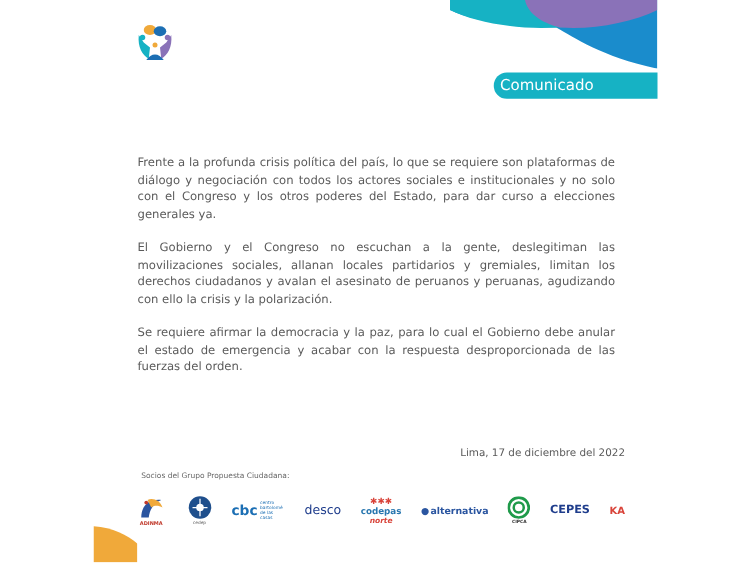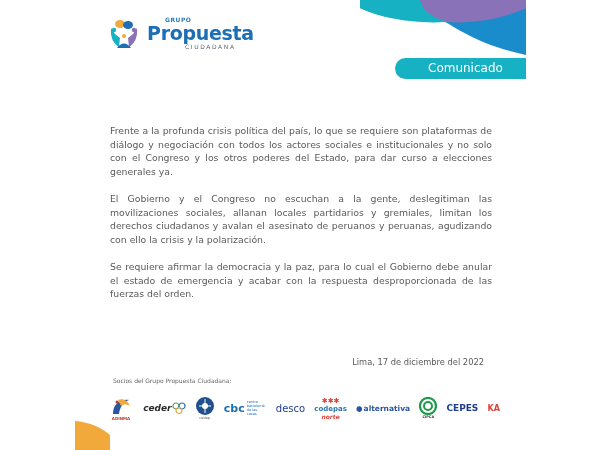--- a/index.html
+++ b/index.html
@@ -6,25 +6,25 @@
   body{width:600px;height:450px;background:#ffffff;position:relative;overflow:hidden;font-family:"DejaVu Sans","Liberation Sans",sans-serif;}
   .page{position:absolute;left:0;top:0;width:600px;height:450px;overflow:hidden;background:#fff;}
   .deco-tr{position:absolute;left:360px;top:0;width:166px;height:55px;overflow:hidden;}
   .deco-bl{position:absolute;left:0;top:380px;width:110px;height:70px;overflow:hidden;}
   .logo{position:absolute;left:107px;top:16px;display:flex;align-items:center;}
   .logo-mark{width:34px;height:34px;}
   .logo-text{margin-left:6px;display:flex;flex-direction:column;line-height:1;}
   .logo-grupo{font-size:6px;color:#2a7cb8;letter-spacing:0.5px;margin-left:18px;font-weight:bold;}
   .logo-main{font-size:19px;color:#1c6fb4;font-weight:bold;letter-spacing:-0.3px;margin-top:1px;}
   .logo-sub{font-size:6px;color:#5d6a78;letter-spacing:1.6px;margin-left:38px;margin-top:1px;}
-  .badge{position:absolute;left:395px;top:58px;width:131px;height:21px;background:#16b2c4;border-radius:11px 0 0 11px;color:#fff;font-size:12px;line-height:21px;padding-left:33px;box-sizing:border-box;}
+  .badge{position:absolute;left:395px;top:58px;width:131px;height:21px;background:#16b2c4;border-radius:11px 0 0 11px;color:#fff;font-size:12px;line-height:21px;padding-left:5px;box-sizing:border-box;}
   .title{position:absolute;left:0;top:91px;width:600px;text-align:center;color:#1569a8;font-size:19px;font-weight:bold;}
   .body{position:absolute;left:110px;top:124px;width:382px;color:#5a5a5a;font-size:9.3px;line-height:13.6px;text-align:justify;}
   .body p{margin:0 0 13.6px 0;}
-  .date{position:absolute;right:116px;top:357px;color:#5a5a5a;font-size:8.3px;}
+  .date{position:absolute;right:100px;top:357px;color:#5a5a5a;font-size:8.3px;}
   .partners-label{position:absolute;left:113px;top:377px;color:#666;font-size:6px;}
   .partners{position:absolute;left:108px;top:393px;width:392px;height:30px;display:flex;align-items:center;justify-content:space-between;}
   .pl{display:flex;align-items:center;justify-content:center;height:28px;font-weight:bold;}
   .pl-desco{color:#1f3d8c;font-size:10px;font-family:"DejaVu Sans",sans-serif;font-weight:normal;}
   .pl-ceder{color:#2a2a2a;font-size:9px;font-style:italic;}
   .pl-dbc{color:#1c6fb4;font-size:11px;}
   .pl-codepas{color:#2a78b0;font-size:7px;flex-direction:column;}
   .pl-alt{color:#2a55a0;font-size:7.5px;}
   .pl-cepes{color:#1f3d8c;font-size:9px;}
   .tiny{font-size:3.5px;color:#666;font-weight:normal;}
@@ -53,25 +53,20 @@
       <circle cx="17" cy="17" r="15" fill="#fff"></circle>
       <ellipse cx="13" cy="8" rx="5" ry="4" fill="#f0a93a"></ellipse>
       <ellipse cx="21" cy="9" rx="5" ry="4" fill="#1c6fb4"></ellipse>
       <path d="M4,12 C3,22 7,28 12,31 L13,22 L8,18 Z" fill="#16b2c4"></path>
       <circle cx="7" cy="14" r="2.2" fill="#16b2c4"></circle>
       <path d="M30,12 C31,22 27,28 22,31 L21,22 L26,18 Z" fill="#8a72b8"></path>
       <circle cx="27" cy="14" r="2.2" fill="#8a72b8"></circle>
       <circle cx="17" cy="20" r="2" fill="#f0a93a"></circle>
       <path d="M10,32 C14,26 20,26 24,32 Z" fill="#1c6fb4"></path>
     </svg>
-    <div class="logo-text">
-      <span class="logo-grupo">GRUPO</span>
-      <span class="logo-main">Propuesta</span>
-      <span class="logo-sub">CIUDADANA</span>
-    </div>
   </div>
 
   <div class="badge">Comunicado</div>
 
 
   <div class="body">
     <p>Frente a la profunda crisis política del país, lo que se requiere son plataformas de diálogo y negociación con todos los actores sociales e institucionales y no solo con el Congreso y los otros poderes del Estado, para dar curso a elecciones generales ya.</p>
     <p>El Gobierno y el Congreso no escuchan a la gente, deslegitiman las movilizaciones sociales, allanan locales partidarios y gremiales, limitan los derechos ciudadanos y avalan el asesinato de peruanos y peruanas, agudizando con ello la crisis y la polarización.</p>
     <p>Se requiere afirmar la democracia y la paz, para lo cual el Gobierno debe anular el estado de emergencia y acabar con la respuesta desproporcionada de las fuerzas del orden.</p>
   </div>
@@ -81,28 +76,20 @@
   <div class="partners-label">Socios del Grupo Propuesta Ciudadana:</div>
 
   <div class="partners">
     <div class="pl" style="width:26px;flex-direction:column;">
       <svg width="22" height="20" viewBox="0 0 22 20">
         <path d="M3,18 C3,8 10,3 19,4 C14,6 10,10 9,18 Z" fill="#2a55a0"></path>
         <path d="M8,4 C12,2 18,4 20,10 C17,8 13,8 11,10 Z" fill="#f0a93a"></path>
         <circle cx="7" cy="6" r="1.5" fill="#c0392b"></circle>
       </svg>
       <span class="tiny" style="color:#c0392b;font-weight:bold;font-size:4px;">ADINMA</span>
-    </div>
-    <div class="pl pl-ceder">
-      <span>ceder</span>
-      <svg width="14" height="12" viewBox="0 0 14 12">
-        <circle cx="4" cy="4" r="3" fill="none" stroke="#5aa05a" stroke-width="1.2"></circle>
-        <circle cx="10" cy="4" r="3" fill="none" stroke="#2a78b0" stroke-width="1.2"></circle>
-        <circle cx="7" cy="8.5" r="3" fill="none" stroke="#f0a93a" stroke-width="1.2"></circle>
-      </svg>
     </div>
     <div class="pl" style="flex-direction:column;">
       <svg width="20" height="20" viewBox="0 0 20 20">
         <circle cx="10" cy="10" r="9" fill="#1f4f8c"></circle>
         <path d="M10,3 L10,17 M4,10 L16,10" stroke="#fff" stroke-width="1"></path>
         <circle cx="10" cy="10" r="3" fill="#fff"></circle>
       </svg>
       <span class="tiny">cedep</span>
     </div>
     <div class="pl pl-dbc">

